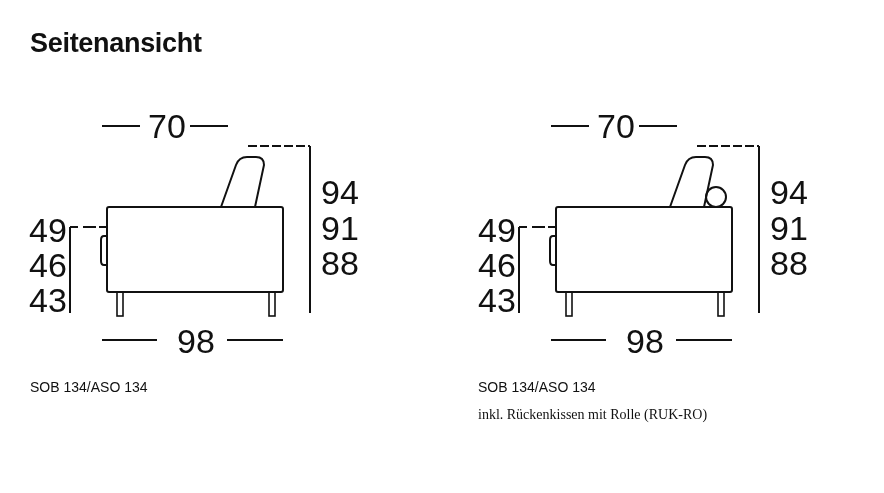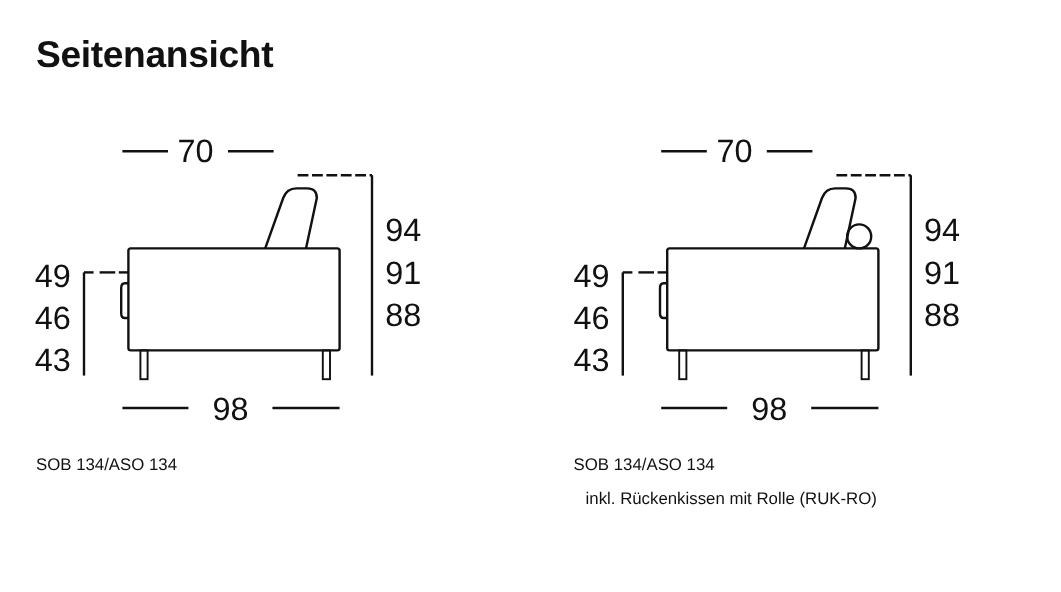--- a/index.html
+++ b/index.html
@@ -1,21 +1,21 @@
 <!DOCTYPE html>
 <html><head>
 <meta charset="utf-8">
 <style>
   html, body { margin: 0; padding: 0; background: #ffffff; }
   body { width: 884px; height: 493px; position: relative; overflow: hidden;
          font-family: "Liberation Sans", sans-serif; color: #111111; }
-  .title { position: absolute; left: 30px; top: 28px; font-size: 31px; font-weight: bold;
+  .title { position: absolute; left: 30px; top: 28px; font-size: 27px; font-weight: bold;
            letter-spacing: -0.3px; margin: 0; }
   .drawing { position: absolute; left: 0; top: 0; width: 884px; height: 493px; }
-  .dim { position: absolute; font-size: 27px; line-height: 27px; }
+  .dim { position: absolute; font-size: 34px; line-height: 27px; }
   .caption { position: absolute; font-size: 14px; line-height: 28px; }
 </style>
 </head>
 <body>
 
 <h1 class="title">Seitenansicht</h1>
 
 <svg class="drawing" viewBox="0 0 884 493" xmlns="http://www.w3.org/2000/svg">
 
   <g fill="none" stroke="#111" stroke-width="2">
@@ -77,13 +77,13 @@
 
 <div class="dim" style="left:597px; top:113px;">70</div>
 <div class="dim" style="left:478px; top:217px;">49</div>
 <div class="dim" style="left:478px; top:252px;">46</div>
 <div class="dim" style="left:478px; top:287px;">43</div>
 <div class="dim" style="left:770px; top:179px;">94</div>
 <div class="dim" style="left:770px; top:215px;">91</div>
 <div class="dim" style="left:770px; top:250px;">88</div>
 <div class="dim" style="left:626px; top:328px;">98</div>
 <div class="caption" style="left:478px; top:373px;">SOB 134/ASO 134</div>
-<div class="caption" style="left:488px; top:401px;">inkl. Rückenkissen mit Rolle (RUK-RO)</div>
+<div class="caption" style="left:478px; top:401px;font-family:Liberation Serif, serif;">inkl. Rückenkissen mit Rolle (RUK-RO)</div>
 
 </body></html>

